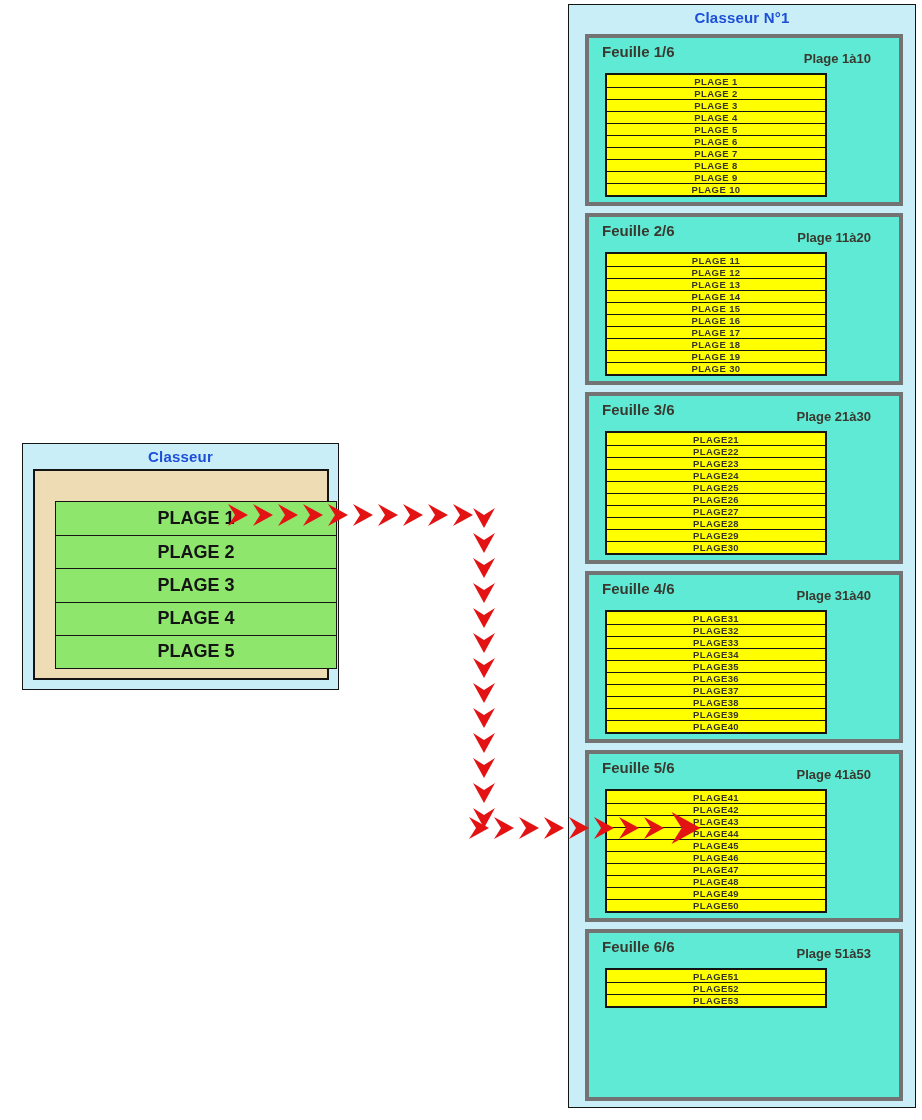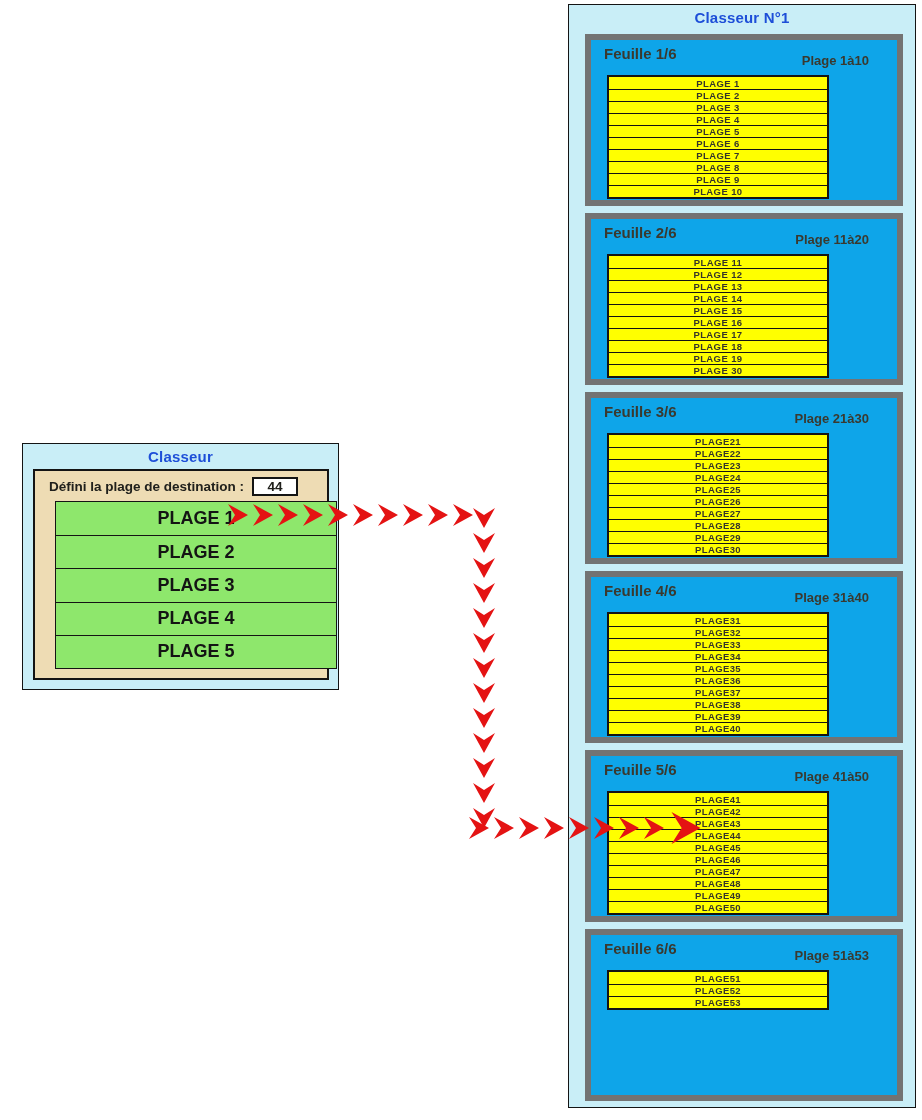--- a/index.html
+++ b/index.html
@@ -21,43 +21,39 @@
                 width: 46px; height: 19px; background: #ffffff; border: 2px solid #141414;
                 margin-left: 8px; font-size: 13.5px; color: #20201c; }
   .green-table { position: absolute; left: 20px; top: 30px; width: 282px; height: 168px;
                  border: 1px solid #141414; display: grid; grid-auto-rows: 1fr; background: #8ee76c; }
   .green-row { background: #8ee76c; display: flex; align-items: center; justify-content: center;
                font-size: 18px; color: #141414; border-top: 1px solid #141414; }
   .green-row:first-child { border-top: none; }
 
   .sheets { position: absolute; left: 16px; top: 29px; width: 318px;
             display: flex; flex-direction: column; gap: 7px; }
-  .sheet { position: relative; height: 172px; background: #0ea5e9; border: 6px solid #737373; }
+  .sheet { position: relative; height: 172px; background: #5eead4; border: 4px solid #737373; }
   .sheet-name { position: absolute; left: 13px; top: 5px; font-size: 15px; color: #3a392f; }
   .sheet-range { position: absolute; right: 28px; top: 13px; font-size: 13px; color: #3a392f; }
   .yellow-table { position: absolute; left: 16px; top: 35px; width: 222px; border: 2px solid #141414; }
   .yellow-row { height: 12px; background: #ffff00; display: flex; align-items: center; justify-content: center;
                 font-size: 9.5px; letter-spacing: 0.4px; color: #35342a; border-top: 1px solid #141414; }
   .yellow-row:first-child { border-top: none; }
 
   #arrows { position: absolute; left: 0; top: 0; width: 922px; height: 1120px;
             pointer-events: none; z-index: 5; }
 </style>
 </head>
 <body>
 
 <div class="canvas">
 
   <section class="workbook" id="source-wb">
     <div class="wb-title">Classeur</div>
     <div class="source-panel">
-      <div class="dest-row">
-        <span>Défini la plage de destination :</span>
-        <span class="dest-input">44</span>
-      </div>
       <div class="green-table" id="source-rows">
           <div class="green-row">PLAGE 1</div>
           <div class="green-row">PLAGE 2</div>
           <div class="green-row">PLAGE 3</div>
           <div class="green-row">PLAGE 4</div>
           <div class="green-row">PLAGE 5</div>
         </div>
     </div>
   </section>
 

